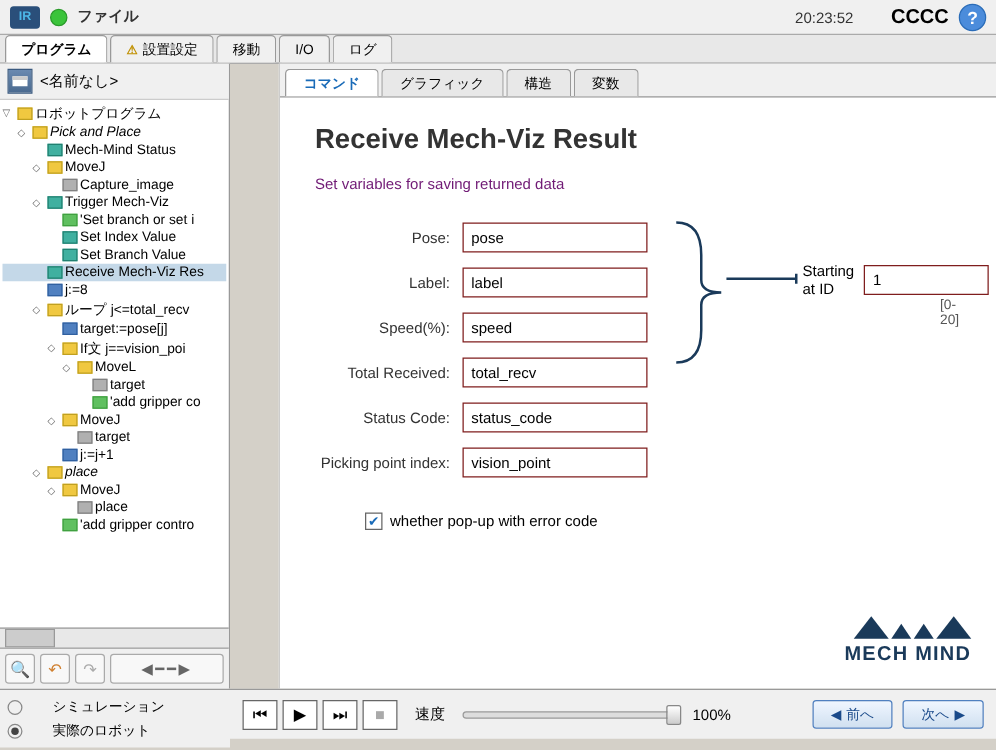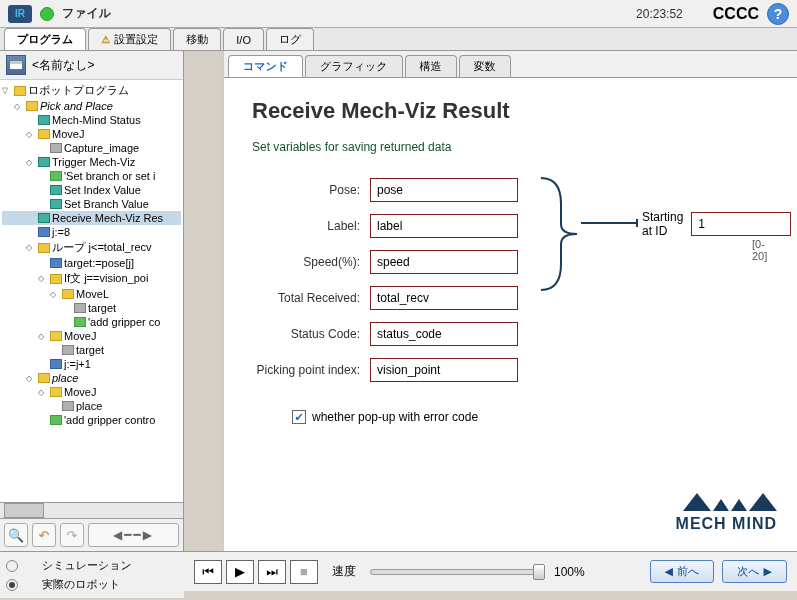--- a/index.html
+++ b/index.html
@@ -33,21 +33,21 @@
 .tree-scroll-thumb { width:40px; background:#ccc; border:1px solid #999; margin-left:4px;}
 .sidebar-toolbar { display: flex; padding: 4px; gap: 4px; border-top: 1px solid #999; background: #f0f0f0; align-items: center; }
 .tb-btn { width: 24px; height: 24px; border: 1px solid #aaa; background: #f8f8f8; border-radius: 3px; display: flex; align-items: center; justify-content: center; cursor: pointer; font-size: 13px; }
 .arrow-group { flex: 1; height: 24px; border: 1px solid #aaa; border-radius: 3px; background: #f8f8f8; display: flex; align-items: center; justify-content: center; gap: 2px; letter-spacing: 2px; color: #666; }
 .main-panel { flex: 1; display: flex; flex-direction: column; background: #fff; border-left: 1px solid #ccc; }
 .sub-tabs { display: flex; padding: 4px 4px 0; background: #f0f0f0; border-bottom: 1px solid #999; }
 .sub-tab { padding: 3px 14px; border: 1px solid #999; border-bottom: none; background: #e8e8e8; margin-right: 2px; border-radius: 4px 4px 0 0; font-size: 11px; cursor: pointer; }
 .sub-tab.active { background: #fff; color: #1a6bb8; font-weight: bold; }
 .form-area { padding: 20px 28px; flex: 1; position: relative; }
 .form-title { font-size: 22px; font-weight: bold; color: #333; margin-bottom: 16px; }
-.form-subtitle { font-size: 12px; color: #14532d; margin-bottom: 24px; }
+.form-subtitle { font-size: 12px; color: #701a75; margin-bottom: 24px; }
 .form-rows { position: relative; }
 .form-row { display: flex; align-items: center; margin-bottom: 12px; }
 .form-label { width: 118px; text-align: right; padding-right: 10px; color: #333; }
 .form-input { width: 148px; height: 24px; border: 1px solid #7f1d1d; padding: 0 6px; font-size: 12px; background: #fff; }
 .form-input.narrow { width: 100px; }
 .starting-group { position: absolute; left: 390px; top: 32px; display: flex; align-items: center; gap: 8px; }
 .starting-range { position: absolute; left: 500px; top: 60px; font-size: 11px; color: #555; }
 .bracket { position: absolute; left: 285px; top: -4px; width: 44px; height: 120px; }
 .bracket svg { width: 100%; height: 100%; }
 .connector { position: absolute; left: 329px; top: 40px; width: 60px; height: 2px; }

